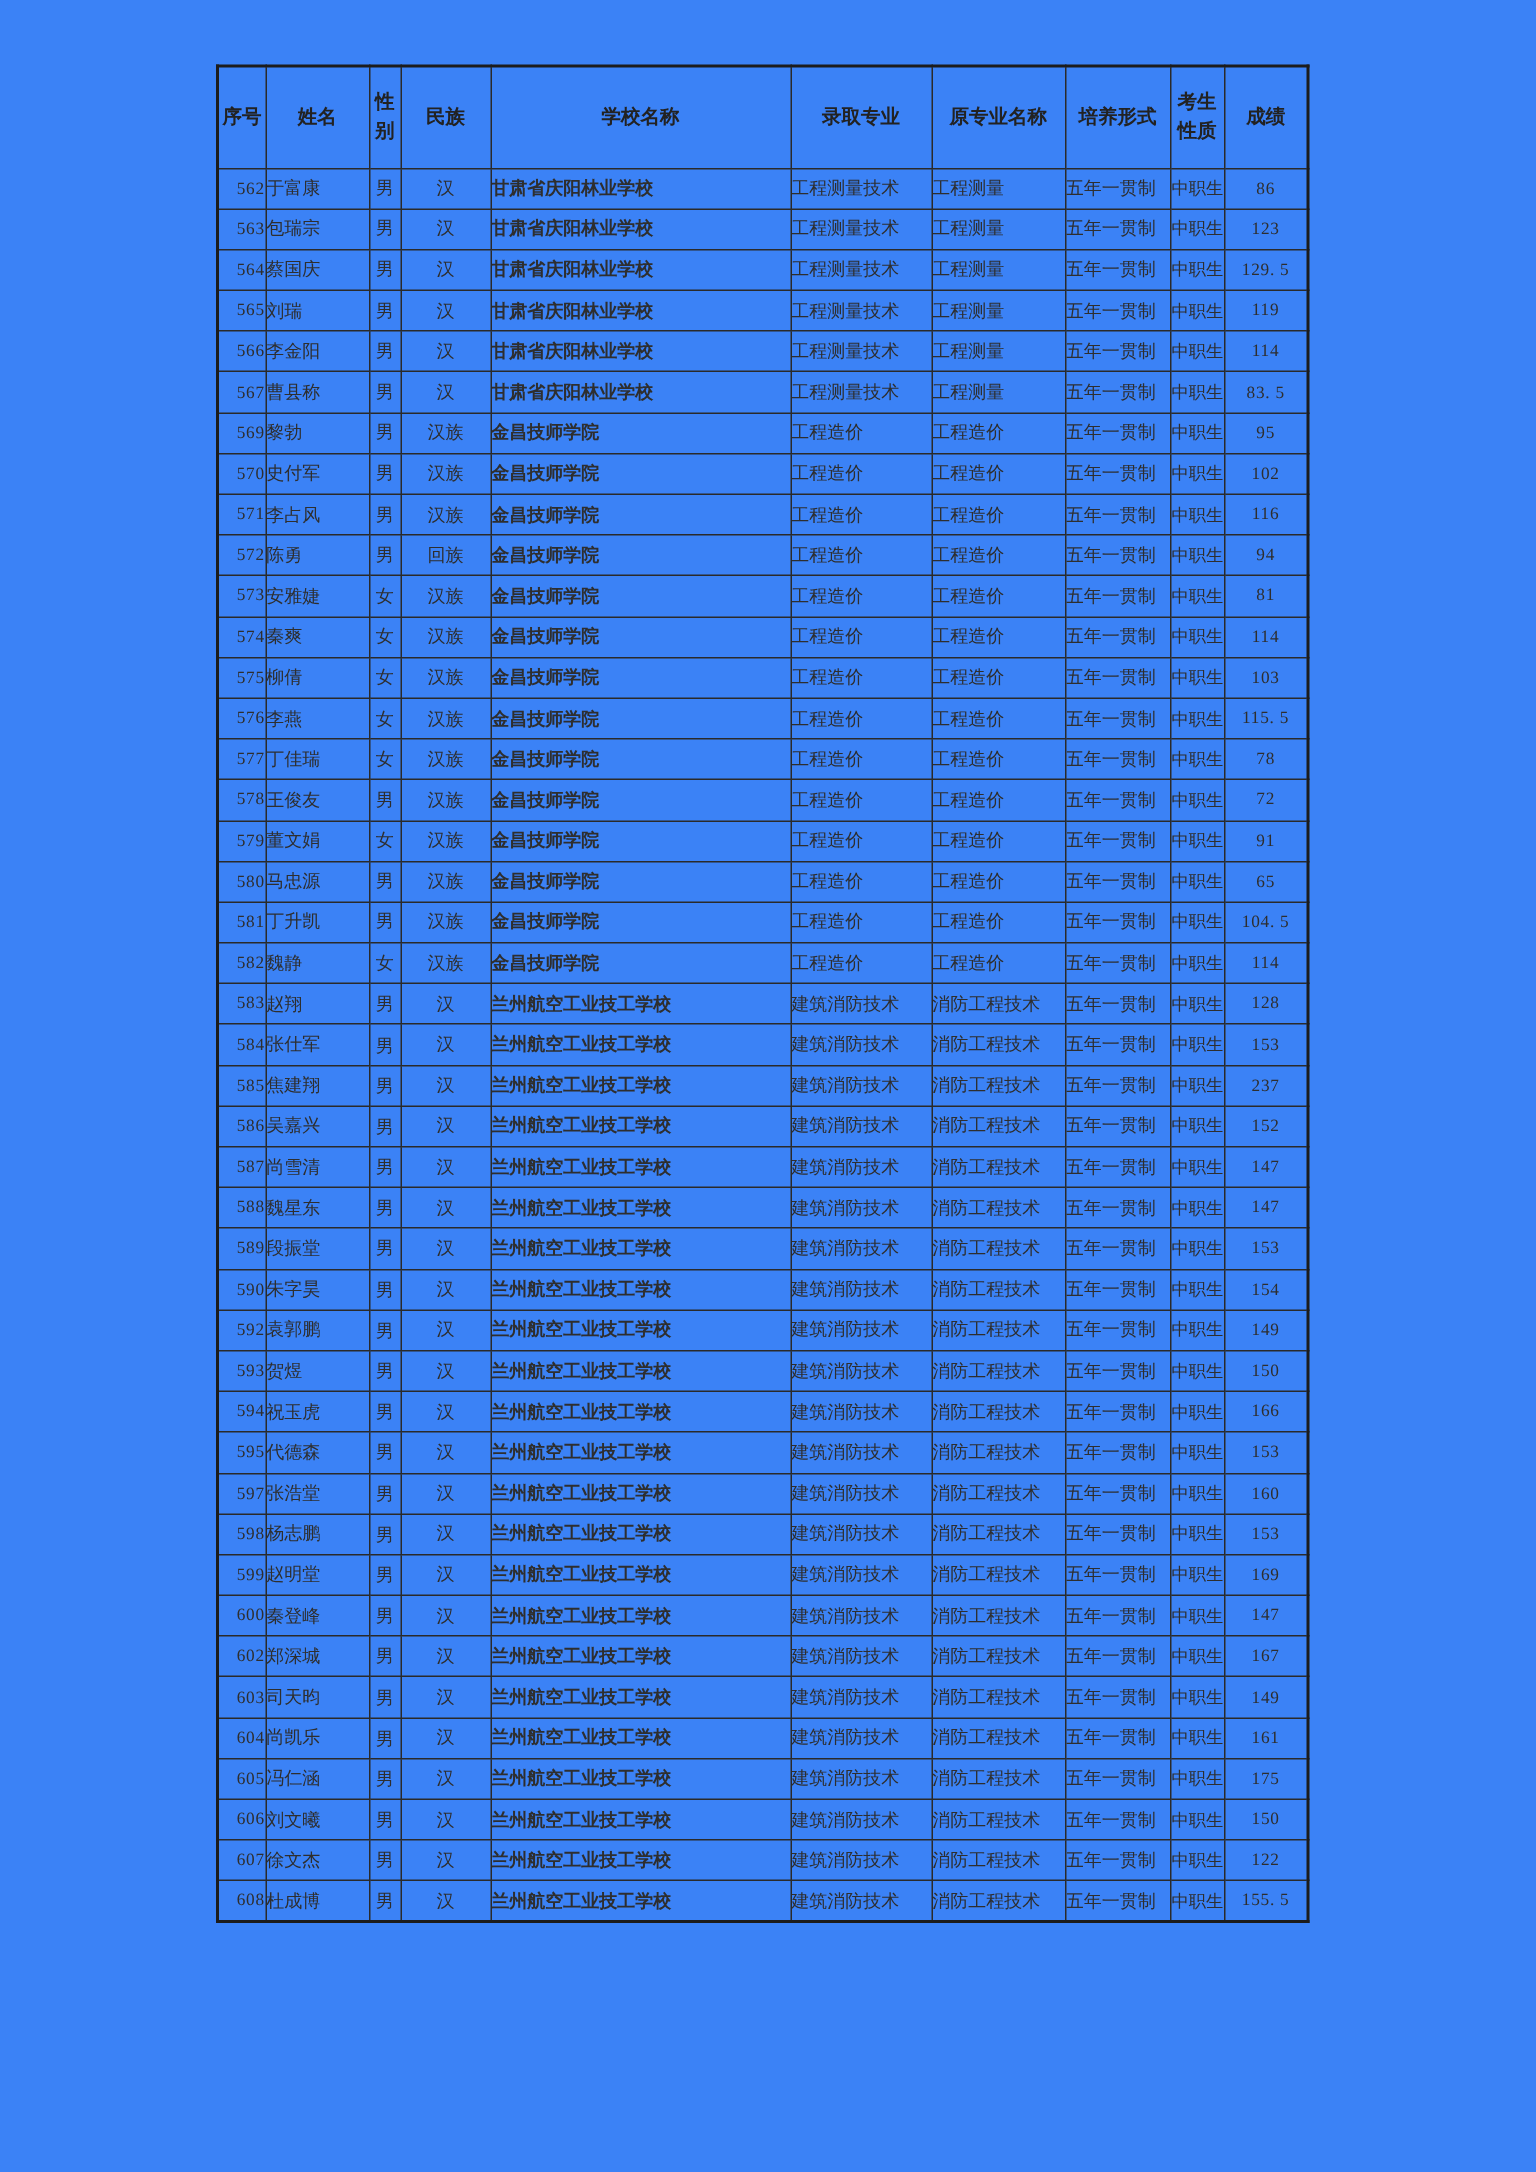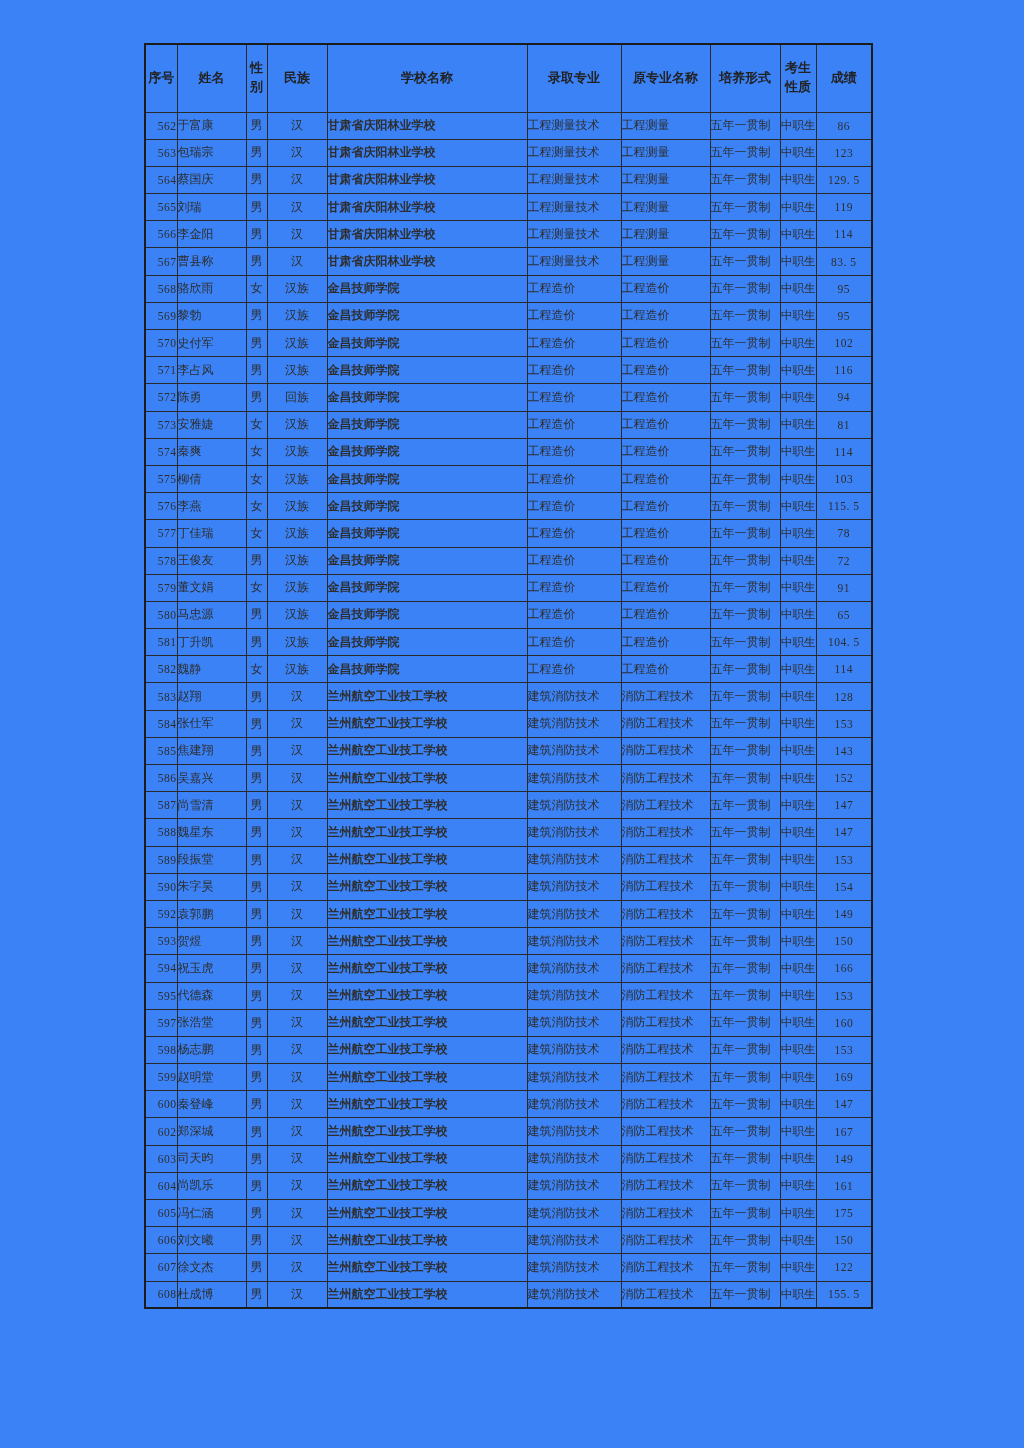--- a/index.html
+++ b/index.html
@@ -154,32 +154,20 @@
           <td class="col-2">男</td>
           <td class="col-3">汉</td>
           <td class="col-4">甘肃省庆阳林业学校</td>
           <td class="col-5">工程测量技术</td>
           <td class="col-6">工程测量</td>
           <td class="col-7">五年一贯制</td>
           <td class="col-8">中职生</td>
           <td class="col-9">83. 5</td>
         </tr>
         <tr>
-          <td class="col-0">568</td>
-          <td class="col-1">骆欣雨</td>
-          <td class="col-2">女</td>
-          <td class="col-3">汉族</td>
-          <td class="col-4">金昌技师学院</td>
-          <td class="col-5">工程造价</td>
-          <td class="col-6">工程造价</td>
-          <td class="col-7">五年一贯制</td>
-          <td class="col-8">中职生</td>
-          <td class="col-9">95</td>
-        </tr>
-        <tr>
           <td class="col-0">569</td>
           <td class="col-1">黎勃</td>
           <td class="col-2">男</td>
           <td class="col-3">汉族</td>
           <td class="col-4">金昌技师学院</td>
           <td class="col-5">工程造价</td>
           <td class="col-6">工程造价</td>
           <td class="col-7">五年一贯制</td>
           <td class="col-8">中职生</td>
           <td class="col-9">95</td>
@@ -367,21 +355,21 @@
         <tr>
           <td class="col-0">585</td>
           <td class="col-1">焦建翔</td>
           <td class="col-2 v-bottom">男</td>
           <td class="col-3">汉</td>
           <td class="col-4">兰州航空工业技工学校</td>
           <td class="col-5">建筑消防技术</td>
           <td class="col-6">消防工程技术</td>
           <td class="col-7">五年一贯制</td>
           <td class="col-8">中职生</td>
-          <td class="col-9">143</td>
+          <td class="col-9">237</td>
         </tr>
         <tr>
           <td class="col-0">586</td>
           <td class="col-1">吴嘉兴</td>
           <td class="col-2 v-bottom">男</td>
           <td class="col-3">汉</td>
           <td class="col-4">兰州航空工业技工学校</td>
           <td class="col-5">建筑消防技术</td>
           <td class="col-6">消防工程技术</td>
           <td class="col-7">五年一贯制</td>

